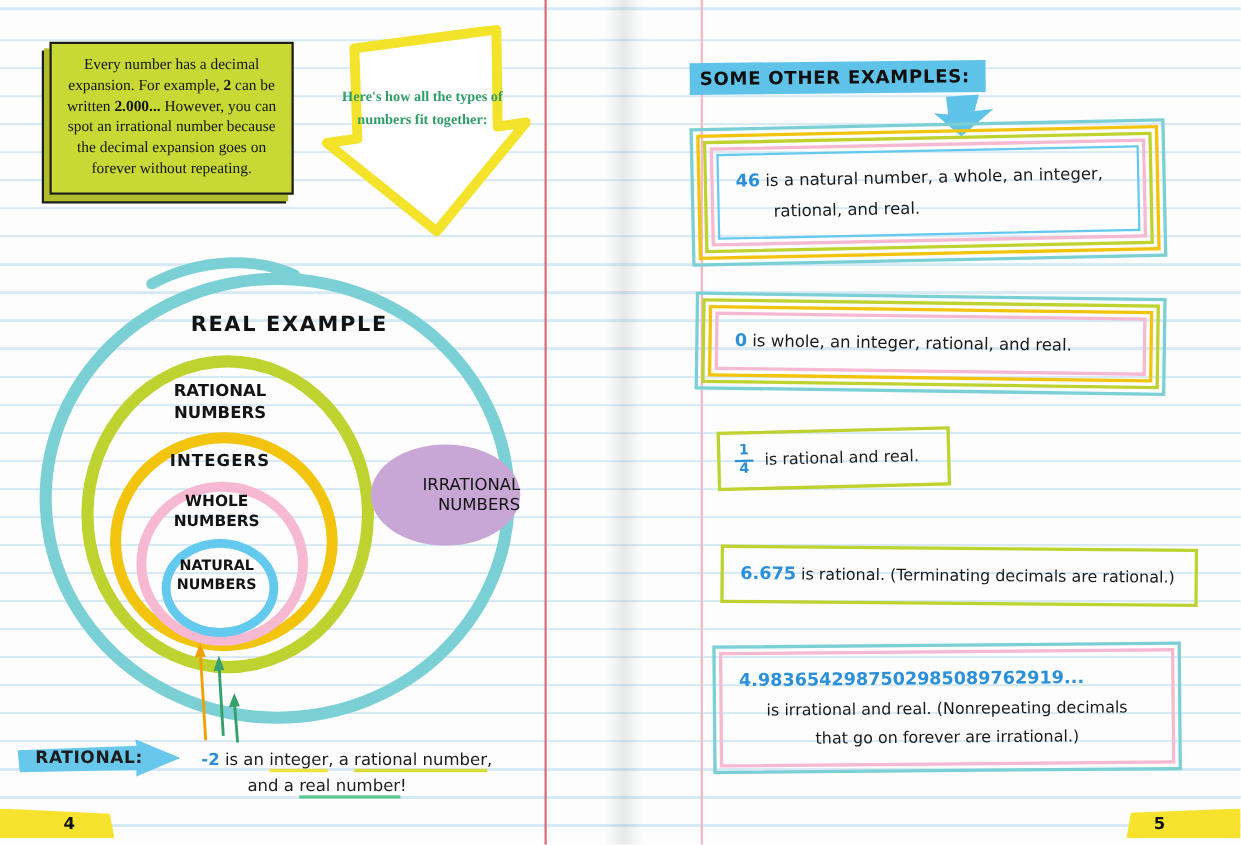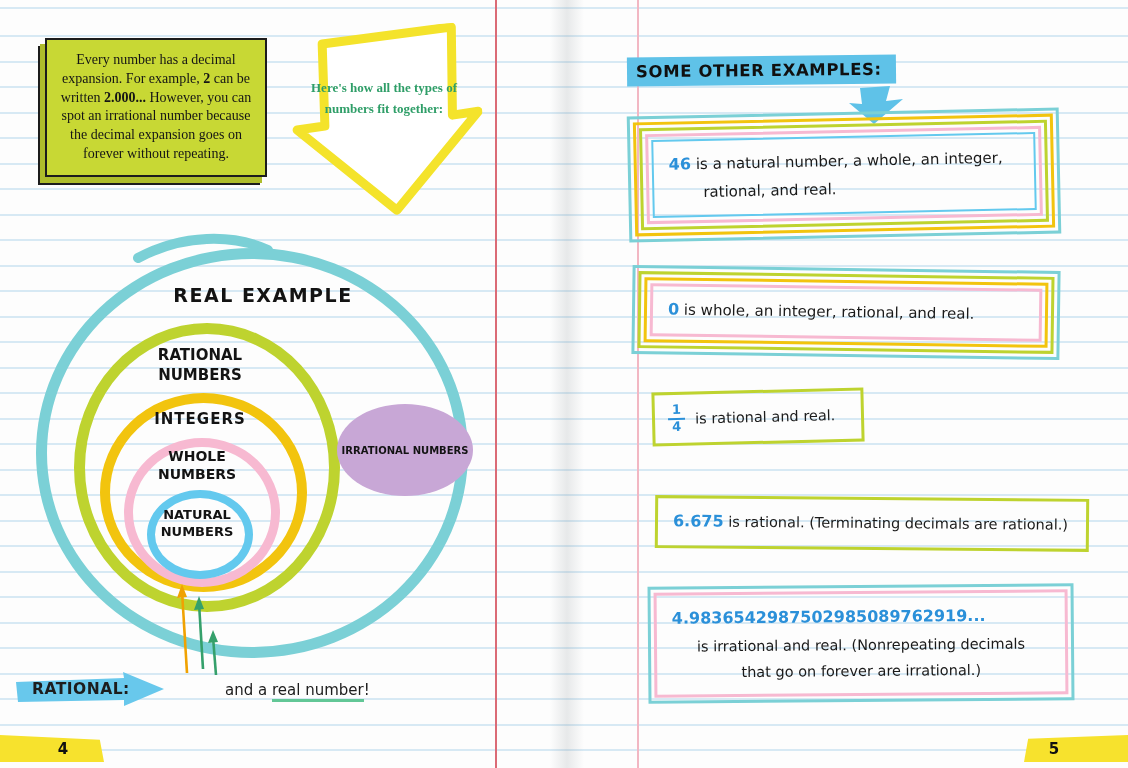--- a/index.html
+++ b/index.html
@@ -48,21 +48,21 @@
   .l-real     { left:148px; top:283px; width:230px; font-size:19px; letter-spacing:1.5px; }
   .l-rational { left:125px; top:346px; width:150px; font-size:15px; }
   .l-integers { left:135px; top:410px; width:130px; font-size:15px; letter-spacing:1px; }
   .l-whole    { left:137px; top:447px; width:120px; font-size:14px; }
   .l-natural  { left:142px; top:507px; width:110px; font-size:13px; }
 
   .irrational-blob {
     position:absolute; left:337px; top:404px; width:136px; height:92px;
     background:#c8a7d6; border-radius:50%;
     display:flex; align-items:center; justify-content:center;
-    font-weight:bold; font-size:10px; text-align:left; line-height:1.3; color:#131313;
+    font-weight:normal; font-size:15px; text-align:right; line-height:1.3; color:#131313;
   }
 
   .pointer-arrows { position:absolute; left:175px; top:583px; width:60px; height:97px; }
 
   .example-arrow-svg { position:absolute; left:16px; top:672px; width:150px; height:40px; }
   .example-label { position:absolute; left:32px; top:680px; font-weight:bold; font-size:15.5px; letter-spacing:0.5px; }
   .example-text { position:absolute; left:183px; top:678px; width:320px; font-size:15px; line-height:1.62; }
   .example-text .line2 { margin-left:42px; }
   .num-blue { color:#2b90d9; font-weight:bold; }
   .ul-y { border-bottom:3px solid #efe23b; }
@@ -159,20 +159,21 @@
       <line x1="41" y1="92" x2="38" y2="54" stroke="#35a06b" stroke-width="2.6"></line>
       <polygon points="33,60 38,47 43,59" fill="#35a06b"></polygon>
     </svg>
 
     <svg class="example-arrow-svg" viewBox="0 0 150 40">
       <polygon points="0,10 108,6 107,0 148,17 108,34 108,28 2,30" fill="#68c8ec"></polygon>
     </svg>
     <div class="example-label">RATIONAL:</div>
 
     <div class="example-text">
+      <div><span class="num-blue">-2</span> <span>is an</span> <span class="ul-y">integer</span><span>, a</span> <span class="ul-yg">rational number</span><span>,</span></div>
       <div class="line2"><span>and a</span> <span class="ul-g">real number</span><span>!</span></div>
     </div>
 
     <div class="tab tab-left">
       <span>4</span>
     </div>
   </section>
 
   <section>
 

